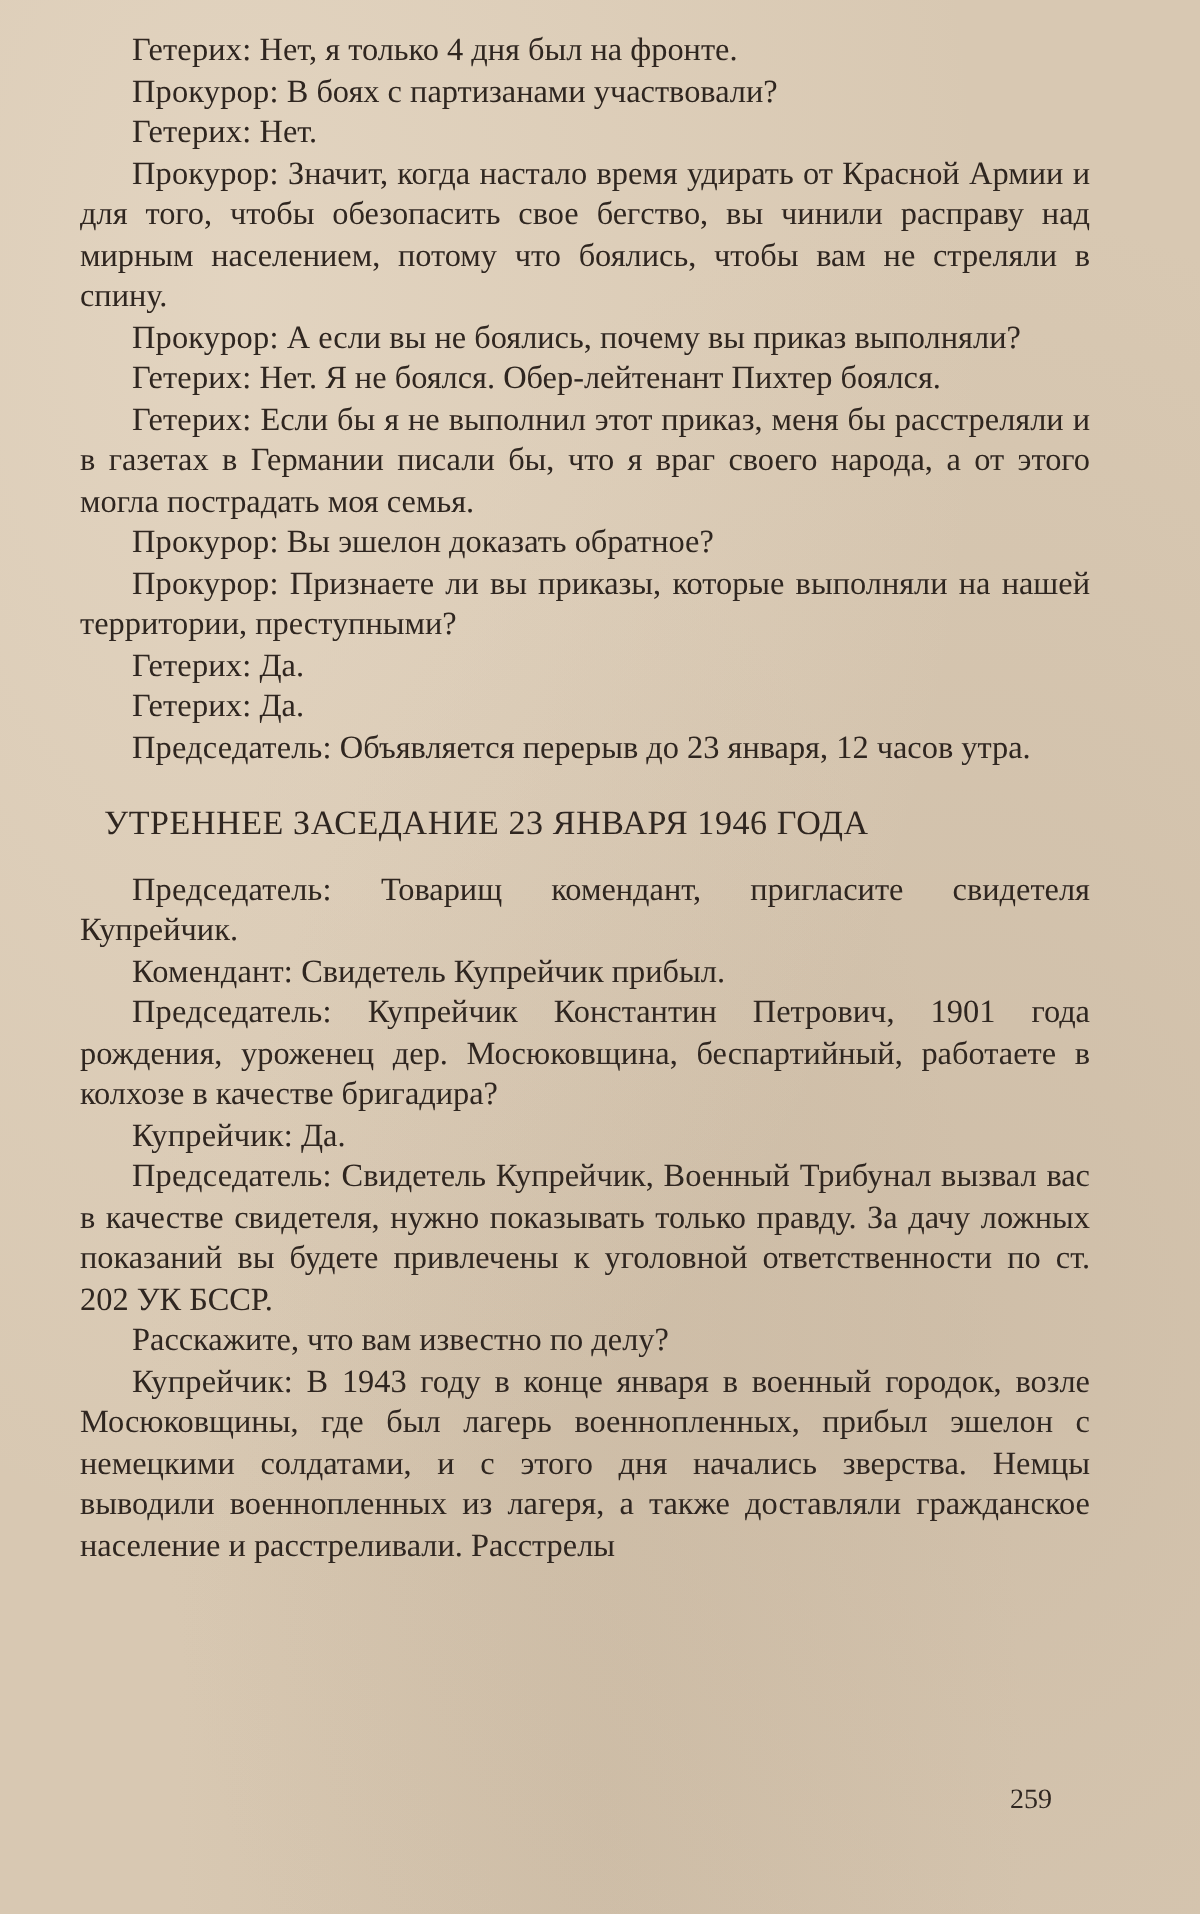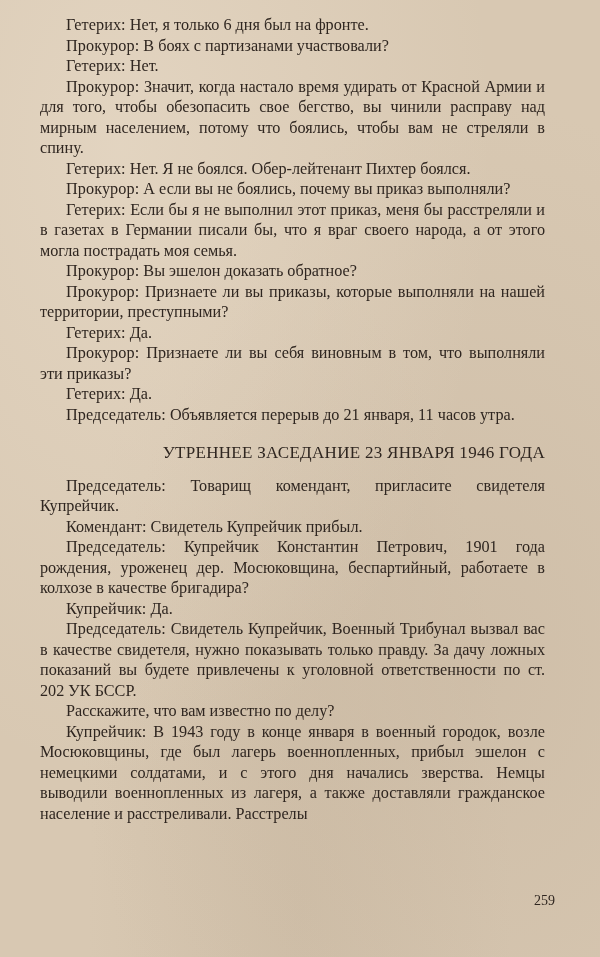--- a/index.html
+++ b/index.html
@@ -13,45 +13,44 @@
     font-family: "Liberation Serif", "DejaVu Serif", serif;
     color: #2f2620;
   }
   .page {
     position: absolute; left: 40px; top: 15px; width: 505px;
     font-size: 16.2px; line-height: 20.5px;
   }
   .p { text-indent: 26px; text-align: justify; margin: 0; }
   .speaker { font-weight: normal; letter-spacing: 0.1px; }
   .heading {
-    text-align: right; font-size: 17px; margin: 18px 0 12px 0;
+    text-align: left; font-size: 17px; margin: 18px 0 12px 0;
     letter-spacing: 0.3px; padding-left: 12px;
   }
   .page-number {
-    position: absolute; left: 534px; top: 893px; font-size: 14px;
+    position: absolute; left: 505px; top: 893px; font-size: 14px;
   }
 </style>
 </head>
 <body>
 
 <div class="page">
   <div>
-    <p class="p"><span class="speaker">Гетерих:</span><span> Нет, я только 6 дня был на фронте.</span></p>
+    <p class="p"><span class="speaker">Гетерих:</span><span> Нет, я только 4 дня был на фронте.</span></p>
     <p class="p"><span class="speaker">Прокурор:</span><span> В боях с партизанами участвовали?</span></p>
     <p class="p"><span class="speaker">Гетерих:</span><span> Нет.</span></p>
     <p class="p"><span class="speaker">Прокурор:</span><span> Значит, когда настало время удирать от Красной Армии и для того, чтобы обезопасить свое бегство, вы чинили расправу над мирным населением, потому что боялись, чтобы вам не стреляли в спину.</span></p>
+    <p class="p"><span class="speaker">Прокурор:</span><span> А если вы не боялись, почему вы приказ выполняли?</span></p>
     <p class="p"><span class="speaker">Гетерих:</span><span> Нет. Я не боялся. Обер-лейтенант Пихтер боялся.</span></p>
-    <p class="p"><span class="speaker">Прокурор:</span><span> А если вы не боялись, почему вы приказ выполняли?</span></p>
     <p class="p"><span class="speaker">Гетерих:</span><span> Если бы я не выполнил этот приказ, меня бы расстреляли и в газетах в Германии писали бы, что я враг своего народа, а от этого могла пострадать моя семья.</span></p>
     <p class="p"><span class="speaker">Прокурор:</span><span> Вы эшелон доказать обратное?</span></p>
     <p class="p"><span class="speaker">Прокурор:</span><span> Признаете ли вы приказы, которые выполняли на нашей территории, преступными?</span></p>
     <p class="p"><span class="speaker">Гетерих:</span><span> Да.</span></p>
-    <p class="p"><span class="speaker">Прокурор:</span><span> Признаете ли вы себя виновным в том, что выполняли эти приказы?</span></p>
     <p class="p"><span class="speaker">Гетерих:</span><span> Да.</span></p>
-    <p class="p"><span class="speaker">Председатель:</span><span> Объявляется перерыв до 21 января, 11 часов утра.</span></p>
+    <p class="p"><span class="speaker">Председатель:</span><span> Объявляется перерыв до 23 января, 12 часов утра.</span></p>
   </div>
 
   <div class="heading">УТРЕННЕЕ ЗАСЕДАНИЕ 23 ЯНВАРЯ 1946 ГОДА</div>
 
   <div>
     <p class="p"><span class="speaker">Председатель:</span><span> Товарищ комендант, пригласите свидетеля Купрейчик.</span></p>
     <p class="p"><span class="speaker">Комендант:</span><span> Свидетель Купрейчик прибыл.</span></p>
     <p class="p"><span class="speaker">Председатель:</span><span> Купрейчик Константин Петрович, 1901 года рождения, уроженец дер. Мосюковщина, беспартийный, работаете в колхозе в качестве бригадира?</span></p>
     <p class="p"><span class="speaker">Купрейчик:</span><span> Да.</span></p>
     <p class="p"><span class="speaker">Председатель:</span><span> Свидетель Купрейчик, Военный Трибунал вызвал вас в качестве свидетеля, нужно показывать только правду. За дачу ложных показаний вы будете привлечены к уголовной ответственности по ст. 202 УК БССР.</span></p>

